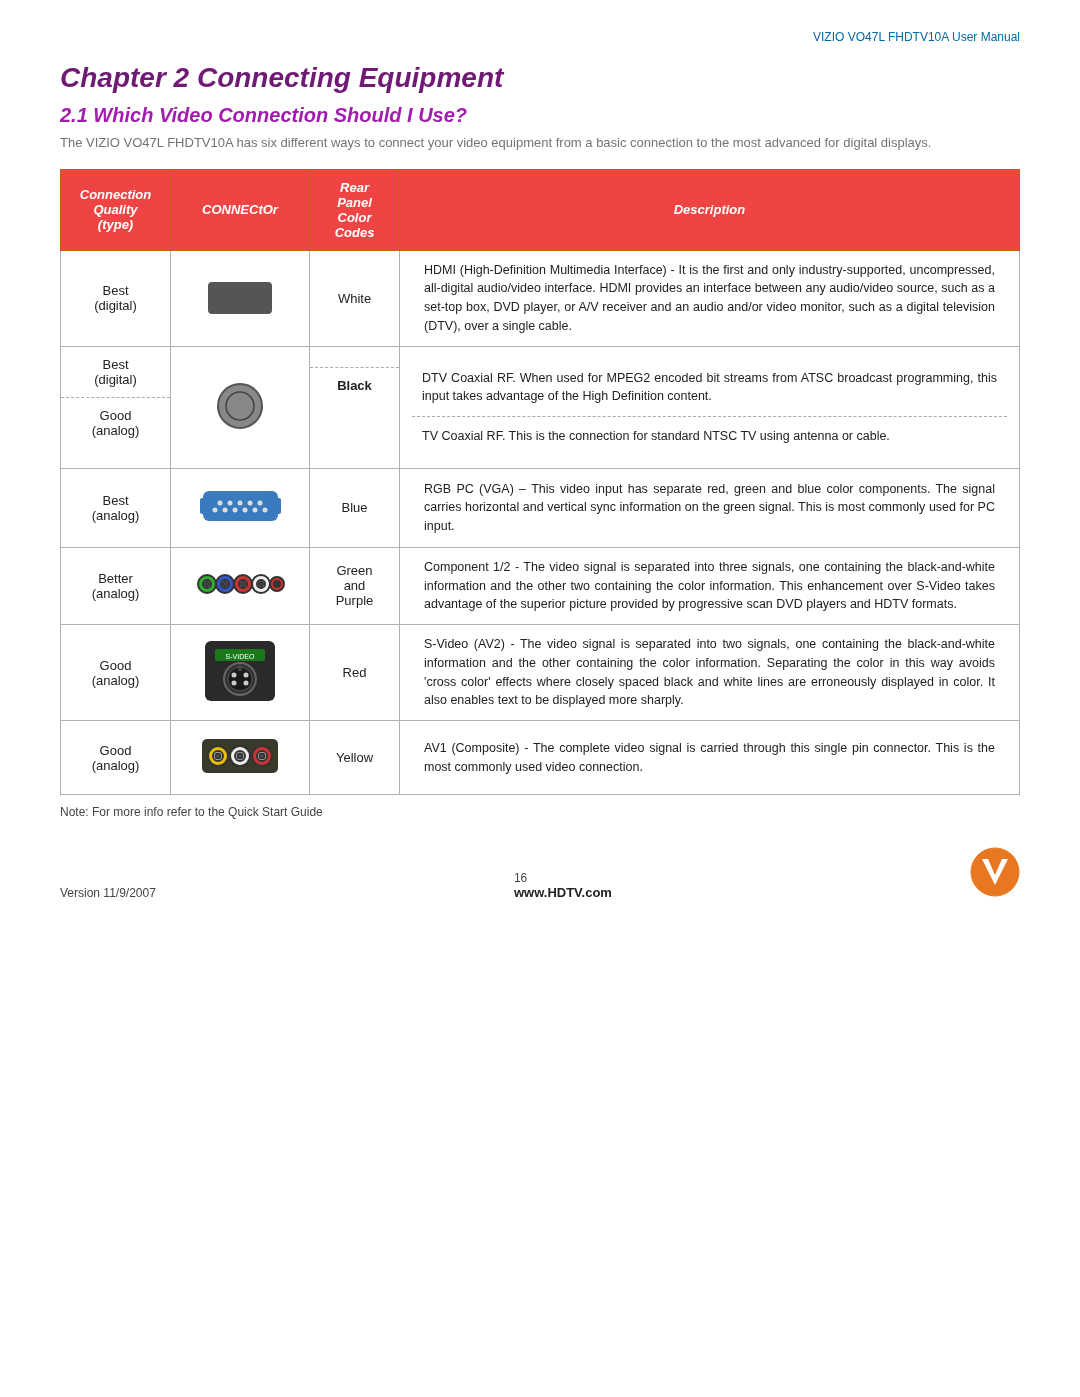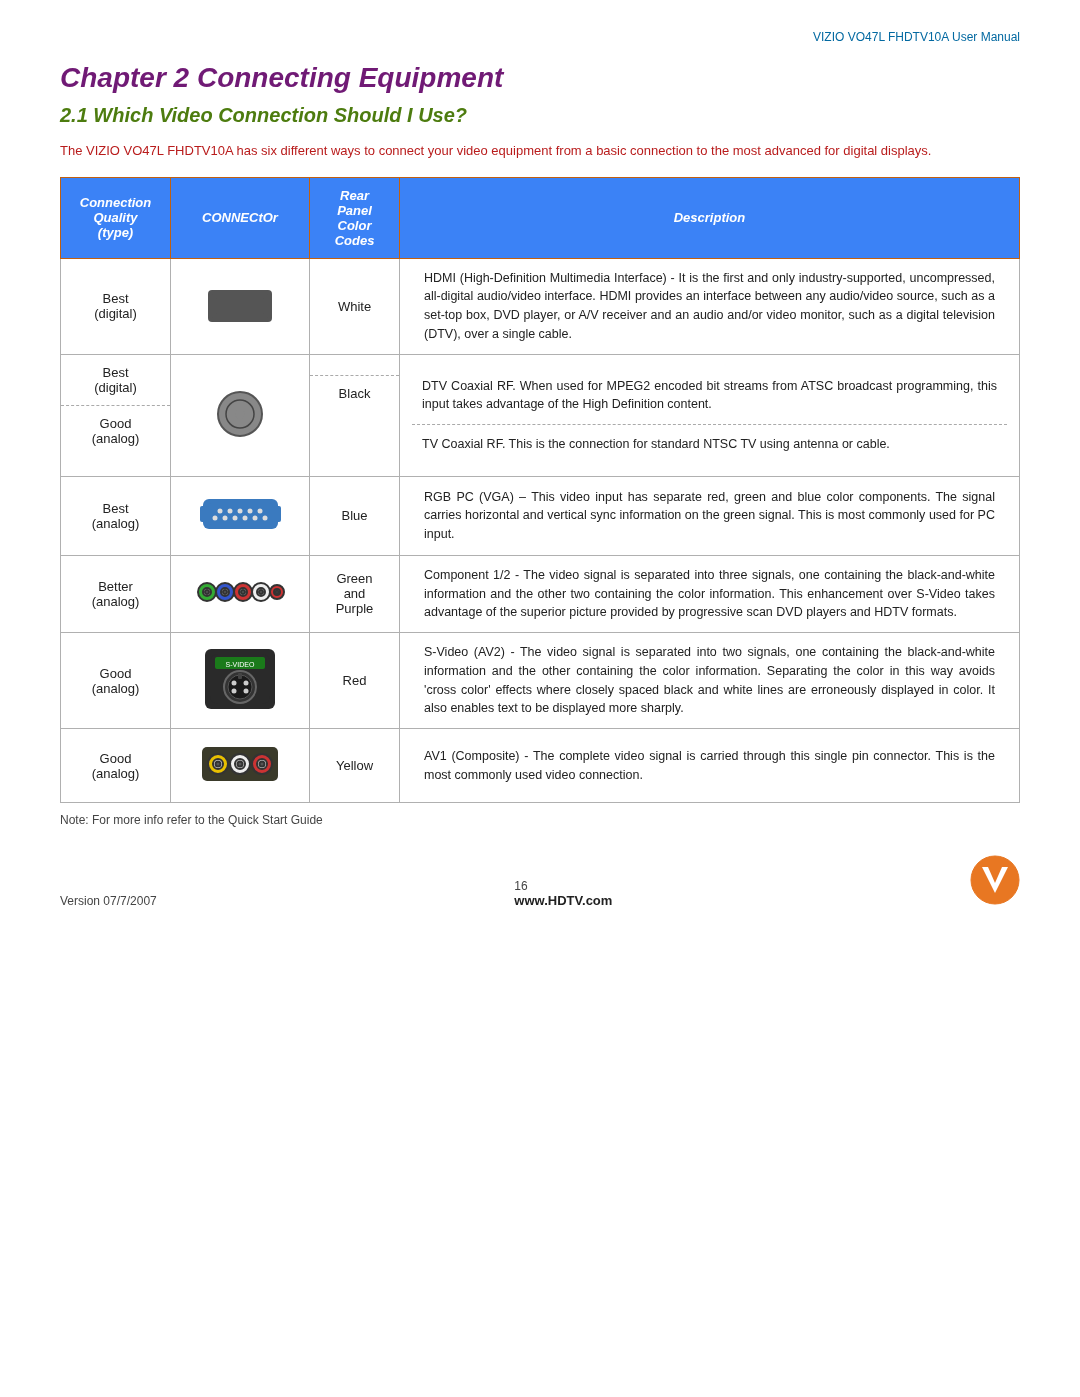--- a/index.html
+++ b/index.html
@@ -21,40 +21,40 @@
     .chapter-title {
       font-size: 28px;
       color: #701a75;
       font-style: italic;
       font-weight: bold;
       margin-bottom: 10px;
       border-bottom: none;
     }
     .section-title {
       font-size: 20px;
-      color: #4d7c0f;
+      color: #a21caf;
       font-style: italic;
       font-weight: bold;
-      margin-bottom: 14px;
+      margin-bottom: 6px;
     }
     .intro-text {
       font-size: 13px;
-      color: #b91c1c;
+      color: #737373;
       margin-bottom: 16px;
       line-height: 1.5;
       text-align: justify;
     }
     
     .conn-table {
       width: 100%;
       border-collapse: collapse;
       border: 1.5px solid #b0b0b0;
     }
     .conn-table thead tr {
-      background: #3b82f6;
+      background: #ef4444;
       color: #fff;
     }
     .conn-table thead th {
       padding: 10px 8px;
       text-align: center;
       font-size: 13px;
       font-style: italic;
       font-weight: bold;
       border: 1px solid #c06010;
       vertical-align: middle;
@@ -183,21 +183,21 @@
       </td>
       <td class="col-connector">
         
         <svg width="80" height="55" viewBox="0 0 80 55" class="coax-icon">
           <circle cx="40" cy="28" r="22" fill="#aaa" stroke="#555" stroke-width="2"></circle>
           <circle cx="40" cy="28" r="14" fill="#777" stroke="#444" stroke-width="1.5"></circle>
           <circle cx="40" cy="28" r="5" fill="#ddd"></circle>
           <circle cx="40" cy="28" r="2" fill="#333"></circle>
         </svg>
       </td>
-      <td class="col-color" style="padding:0; vertical-align:top;">
+      <td class="col-color" style="padding:0; vertical-align:top;font-weight:bold;">
         <div style="padding:10px; border-bottom:1.5px dashed #aaa; text-align:center;"></div>
         <div style="padding:10px; text-align:center;">Black</div>
       </td>
       <td class="col-desc" style="padding:12px; vertical-align:top;">
         <div style="padding:10px 10px 10px 10px; border-bottom:1.5px dashed #aaa; font-size:12.5px; line-height:1.5; text-align:justify;">DTV Coaxial RF.  When used for MPEG2 encoded bit streams from ATSC broadcast programming, this input takes advantage of the High Definition content.</div>
         <div style="padding:10px; font-size:12.5px; line-height:1.5; text-align:justify;">TV Coaxial RF.  This is the connection for standard NTSC TV using antenna or cable.</div>
       </td>
     </tr>
 
     <tr>
@@ -307,21 +307,21 @@
       <td class="col-color">Yellow</td>
       <td class="col-desc">AV1 (Composite) - The complete video signal is carried through this single pin connector. This is the most commonly used video connection.</td>
     </tr>
   </tbody>
 </table>
 
 <p class="note-text">Note:  For more info refer to the Quick Start Guide</p>
 
 <div class="footer">
   <div class="footer-version">
-    <span>Version 07/7/2007</span>
+    <span>Version 11/9/2007</span>
   </div>
   <div style="text-align:center;">
     <div class="footer-page">16</div>
     <div class="footer-website">www.HDTV.com</div>
   </div>
   <div class="footer-logo">
     
     <svg width="50" height="50" viewBox="0 0 50 50">
       <circle cx="25" cy="25" r="24" fill="#e87722" stroke="#e87722" stroke-width="1"></circle>
       <polygon points="12,12 25,38 38,12 32,12 25,28 18,12" fill="#fff"></polygon>

